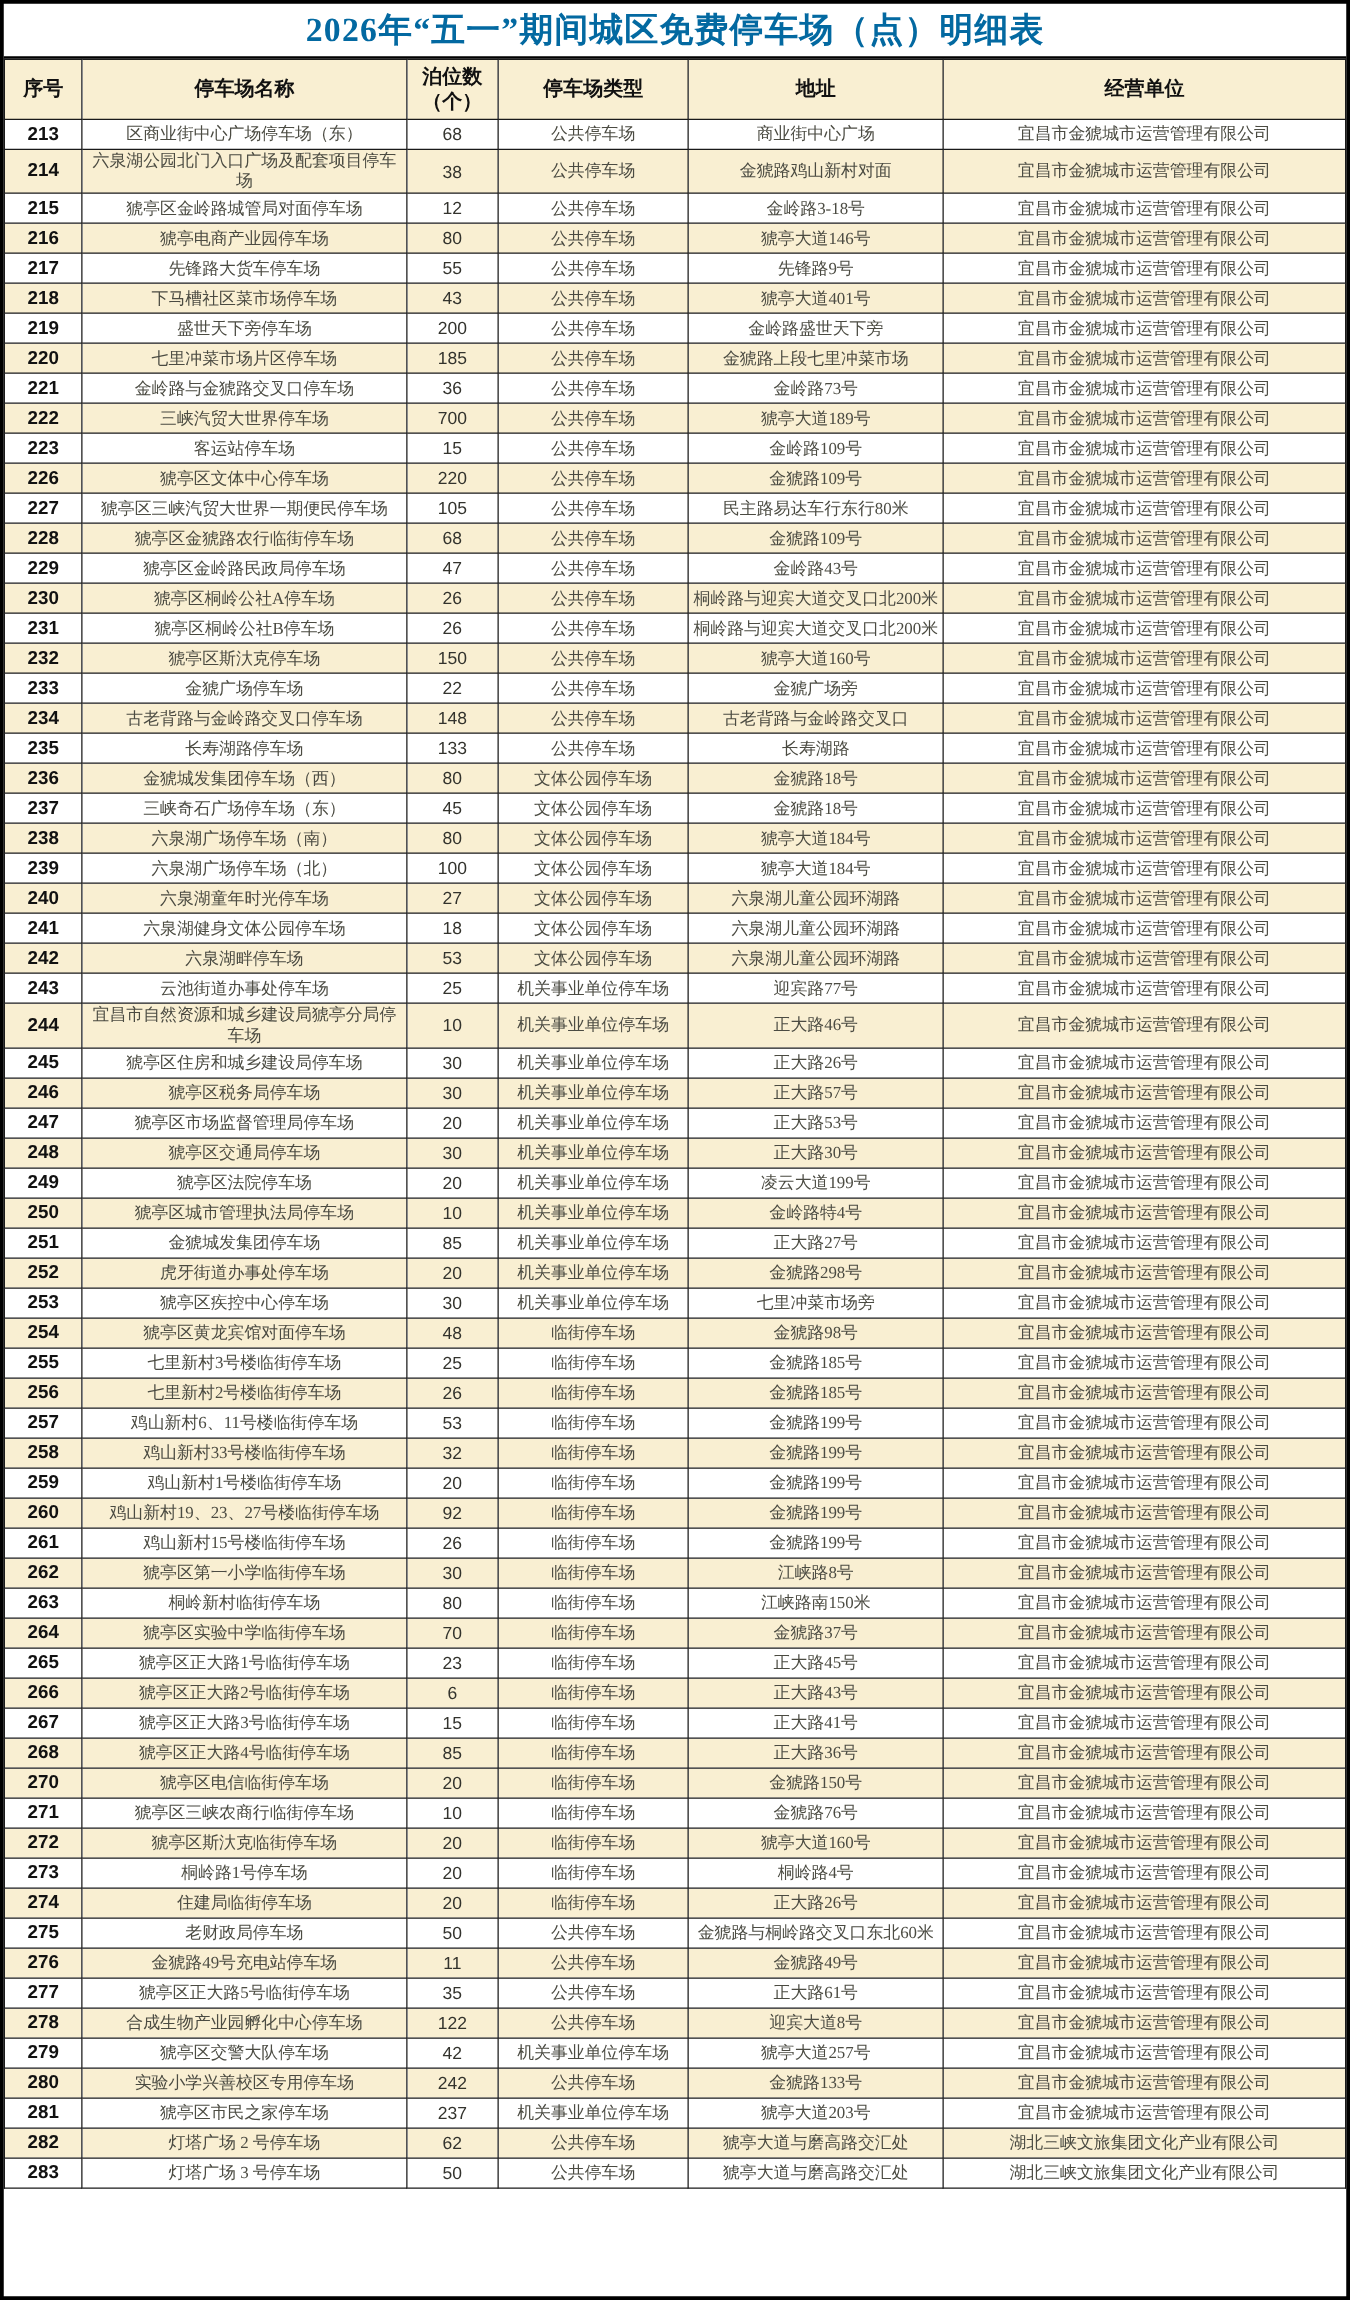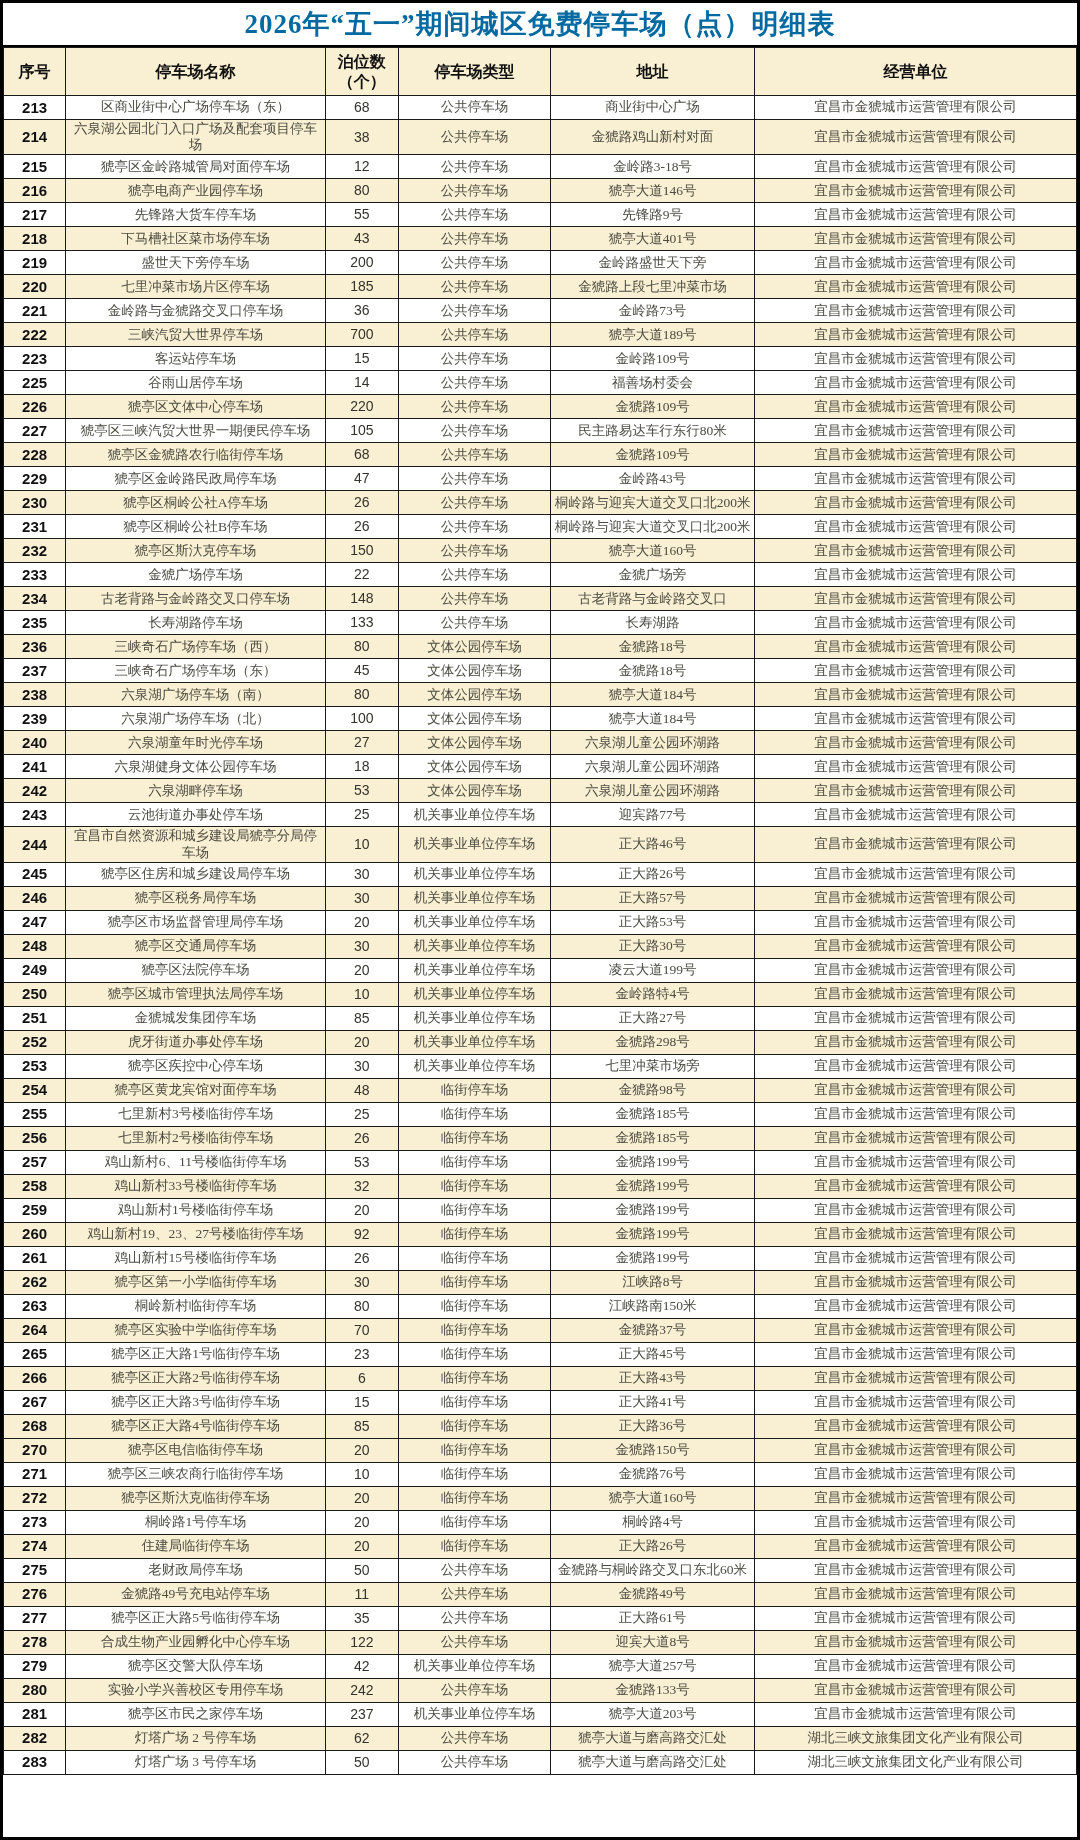--- a/index.html
+++ b/index.html
@@ -165,28 +165,20 @@
   <tr>
     <td class="no-cell">223</td>
     <td class="name-cell">客运站停车场</td>
     <td class="spaces-cell">15</td>
     <td class="type-cell">公共停车场</td>
     <td class="addr-cell">金岭路109号</td>
     <td class="op-cell">宜昌市金猇城市运营管理有限公司</td>
   </tr>
 
 
-  <tr>
-    <td class="no-cell">225</td>
-    <td class="name-cell">谷雨山居停车场</td>
-    <td class="spaces-cell">14</td>
-    <td class="type-cell">公共停车场</td>
-    <td class="addr-cell">福善场村委会</td>
-    <td class="op-cell">宜昌市金猇城市运营管理有限公司</td>
-  </tr>
 
   <tr class="stripe">
     <td class="no-cell">226</td>
     <td class="name-cell">猇亭区文体中心停车场</td>
     <td class="spaces-cell">220</td>
     <td class="type-cell">公共停车场</td>
     <td class="addr-cell">金猇路109号</td>
     <td class="op-cell">宜昌市金猇城市运营管理有限公司</td>
   </tr>
 
@@ -266,21 +258,21 @@
     <td class="no-cell">235</td>
     <td class="name-cell">长寿湖路停车场</td>
     <td class="spaces-cell">133</td>
     <td class="type-cell">公共停车场</td>
     <td class="addr-cell">长寿湖路</td>
     <td class="op-cell">宜昌市金猇城市运营管理有限公司</td>
   </tr>
 
   <tr class="stripe">
     <td class="no-cell">236</td>
-    <td class="name-cell">三峡奇石广场停车场（西）</td>
+    <td class="name-cell">金猇城发集团停车场（西）</td>
     <td class="spaces-cell">80</td>
     <td class="type-cell">文体公园停车场</td>
     <td class="addr-cell">金猇路18号</td>
     <td class="op-cell">宜昌市金猇城市运营管理有限公司</td>
   </tr>
 
   <tr>
     <td class="no-cell">237</td>
     <td class="name-cell">三峡奇石广场停车场（东）</td>
     <td class="spaces-cell">45</td>

